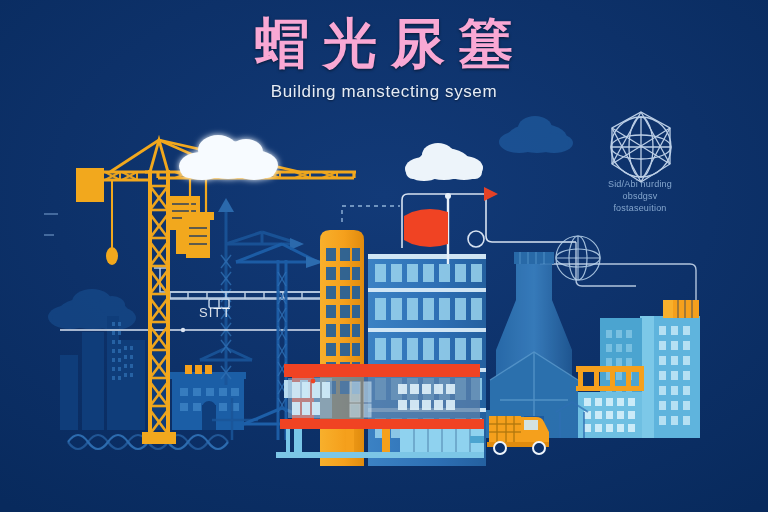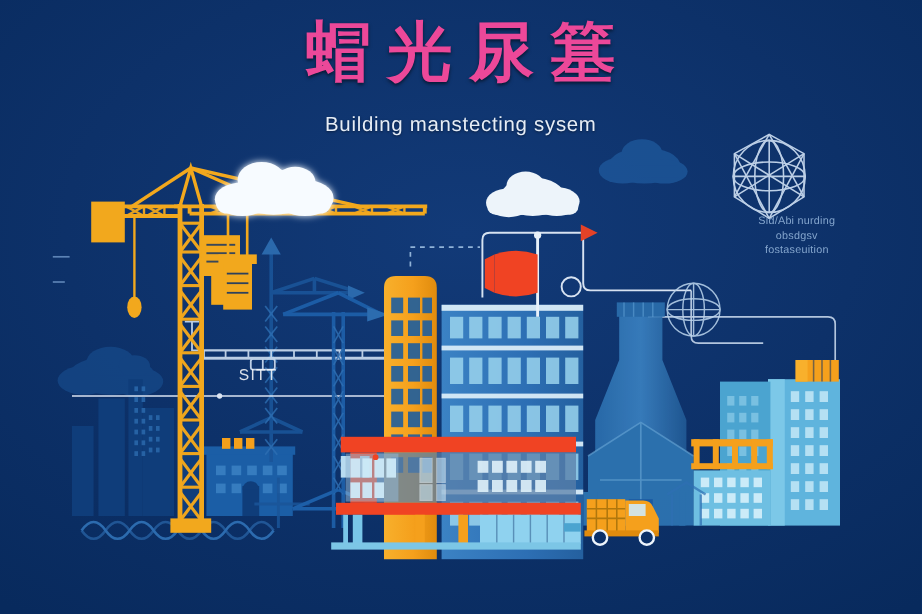--- a/index.html
+++ b/index.html
@@ -17,37 +17,37 @@
   svg{display:block;}
 
   
   #title-block{
     position:absolute;left:0;top:14px;width:768px;text-align:center;
     z-index:40;
   }
   #title-cjk{
     font-family:"DejaVu Sans", sans-serif;
     font-size:54px;line-height:60px;font-weight:bold;
-    color:#ec4899;letter-spacing:14px;
+    color:#f9a8d4;letter-spacing:14px;
     text-shadow:0 1px 3px rgba(0,0,0,.55);
     white-space:nowrap;
     padding-left:14px;
   }
   #title-en{
-    margin-top:20px;
+    margin-top:8px;
     font-family:"Liberation Sans", sans-serif;
     font-size:17px;font-weight:400;color:#e6edf6;
     letter-spacing:.6px;
     text-shadow:0 1px 2px rgba(0,0,0,.45);
     white-space:nowrap;
   }
 
   
   #info-block{
-    position:absolute;left:599px;top:178px;width:130px;text-align:center;
+    position:absolute;left:575px;top:178px;width:130px;text-align:center;
     z-index:35;
     font-family:"Liberation Sans", sans-serif;
     font-size:9px;line-height:12px;color:#8fb0d6;
     letter-spacing:.2px;
     filter:blur(.45px);
     opacity:.92;
   }
   #info-block div{white-space:nowrap;}
 
   

